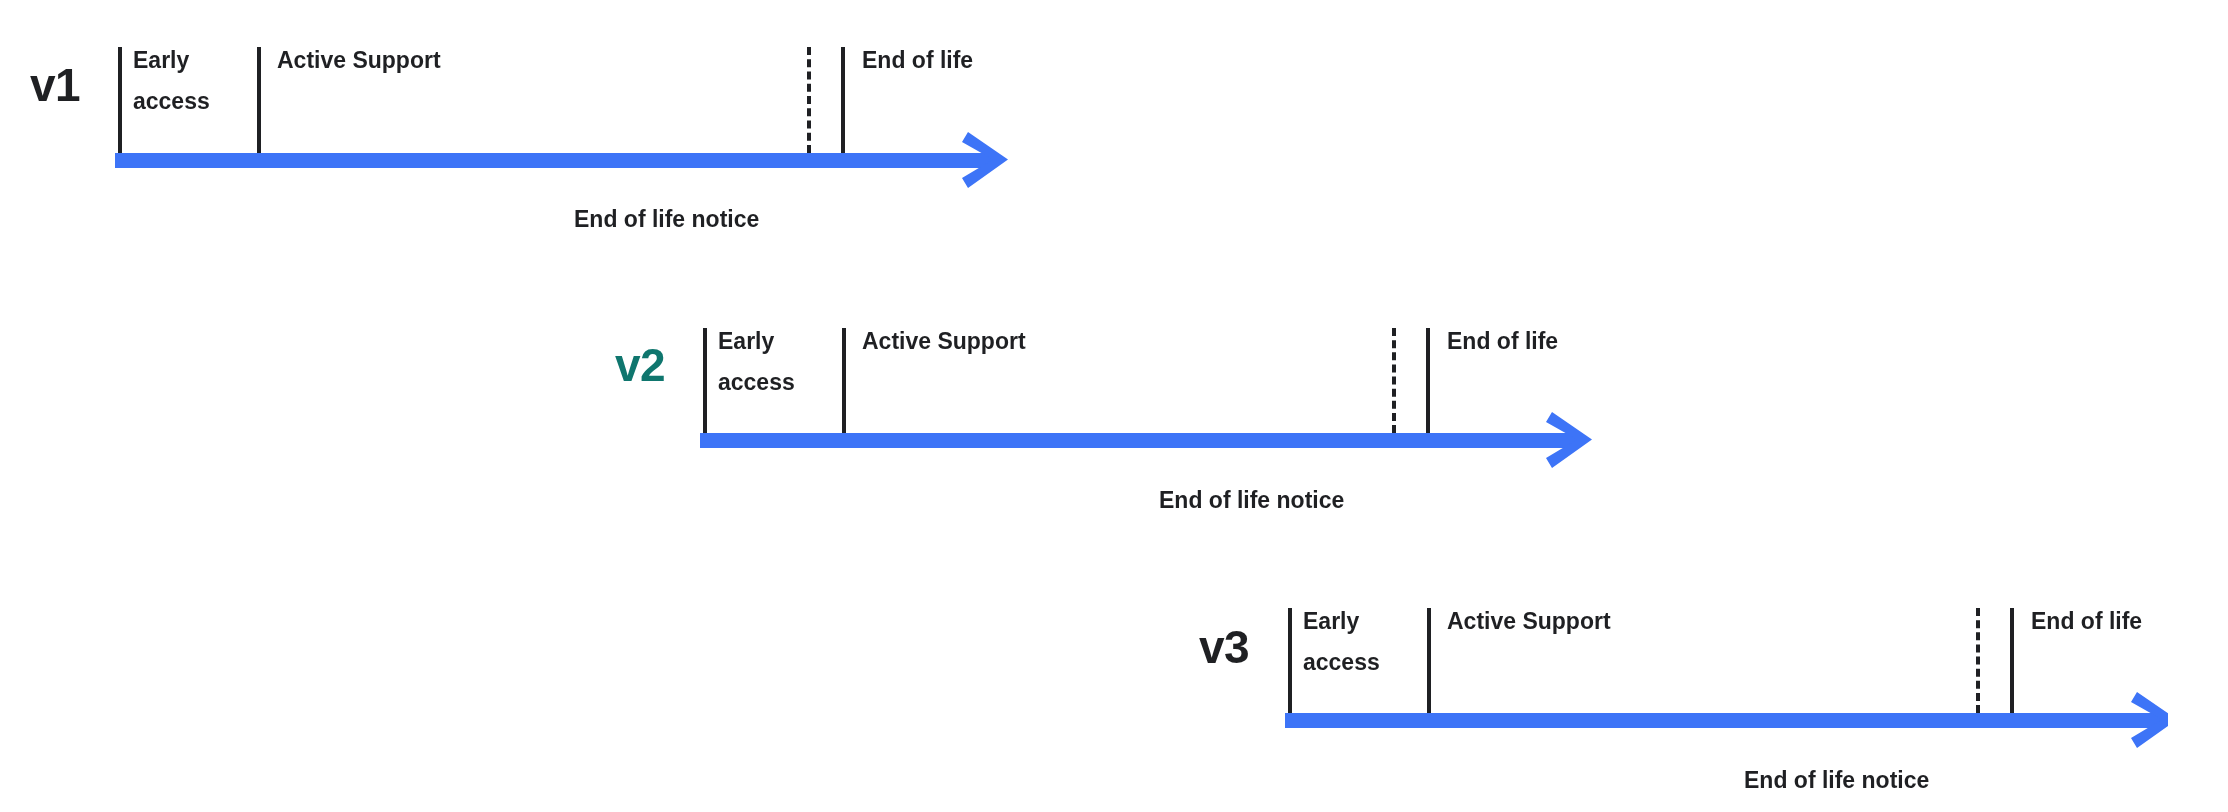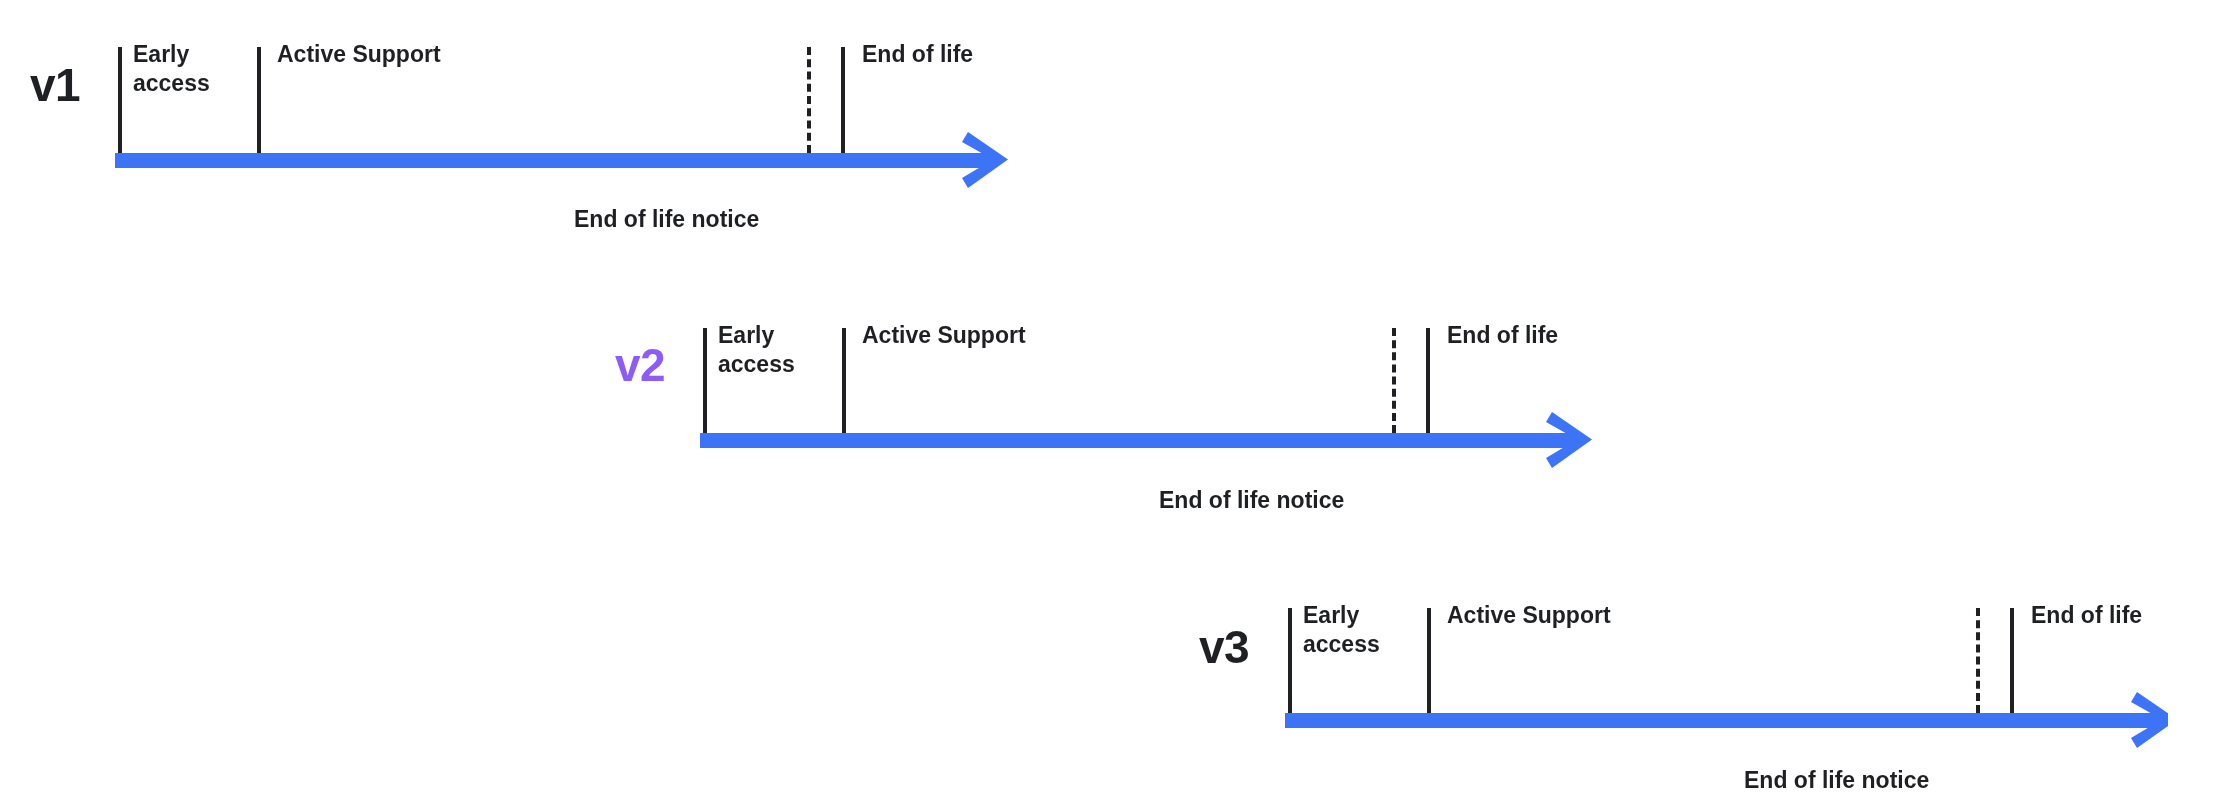--- a/index.html
+++ b/index.html
@@ -37,21 +37,21 @@
   .dline {
     position: absolute;
     width: 0;
     border-left: 4px dashed #1f2023;
   }
 
   .phase-label {
     position: absolute;
     font-weight: bold;
     font-size: 23px;
-    line-height: 29px;
+    line-height: 41px;
     color: #1f2023;
     white-space: pre-line;
   }
 
   .notice-label {
     position: absolute;
     font-weight: bold;
     font-size: 23px;
     line-height: 29px;
     color: #1f2023;
@@ -82,21 +82,21 @@
       <div class="dline" style="left: 807px; top: 47px; height: 106px; border-left-color: rgb(31, 32, 35);"></div>
       <div class="vline" style="left: 841px; top: 47px; height: 106px; background: rgb(31, 32, 35);"></div>
       <div class="phase-label" style="left: 862px; top: 40px; color: rgb(31, 32, 35);">End of life</div>
       <div class="bar" style="left: 115px; top: 153px; width: 880px; background: rgb(61, 116, 247);"></div>
       <div class="arrow-head" style="left: 962px; top: 130px; width: 48px; height: 60px;"><svg width="48" height="60" viewBox="0 0 48 60" xmlns="http://www.w3.org/2000/svg">
           <path d="M6 2 L46 29.5 L6 58 L0 48 L31 29.5 L0 12 Z" fill="#3d74f7"></path>
         </svg></div>
       <div class="notice-label" style="left: 574px; top: 174px; color: rgb(31, 32, 35);">End of life notice</div>
     </div>
     <div class="row" style="top: 0px; height: 812px;">
-      <div class="version-label" style="left: 615px; top: 342px; color: #8b5cf6;">v2</div>
+      <div class="version-label" style="left: 615px; top: 342px; color: #0f766e;">v2</div>
       <div class="vline" style="left: 703px; top: 328px; height: 105px; background: rgb(31, 32, 35);"></div>
       <div class="phase-label" style="left: 718px; top: 321px; color: rgb(31, 32, 35);">Early
 access</div>
       <div class="vline" style="left: 842px; top: 328px; height: 105px; background: rgb(31, 32, 35);"></div>
       <div class="phase-label" style="left: 862px; top: 321px; color: rgb(31, 32, 35);">Active Support</div>
       <div class="dline" style="left: 1392px; top: 328px; height: 105px; border-left-color: rgb(31, 32, 35);"></div>
       <div class="vline" style="left: 1426px; top: 328px; height: 105px; background: rgb(31, 32, 35);"></div>
       <div class="phase-label" style="left: 1447px; top: 321px; color: rgb(31, 32, 35);">End of life</div>
       <div class="bar" style="left: 700px; top: 433px; width: 878px; background: rgb(61, 116, 247);"></div>
       <div class="arrow-head" style="left: 1546px; top: 410px; width: 48px; height: 60px;"><svg width="48" height="60" viewBox="0 0 48 60" xmlns="http://www.w3.org/2000/svg">

